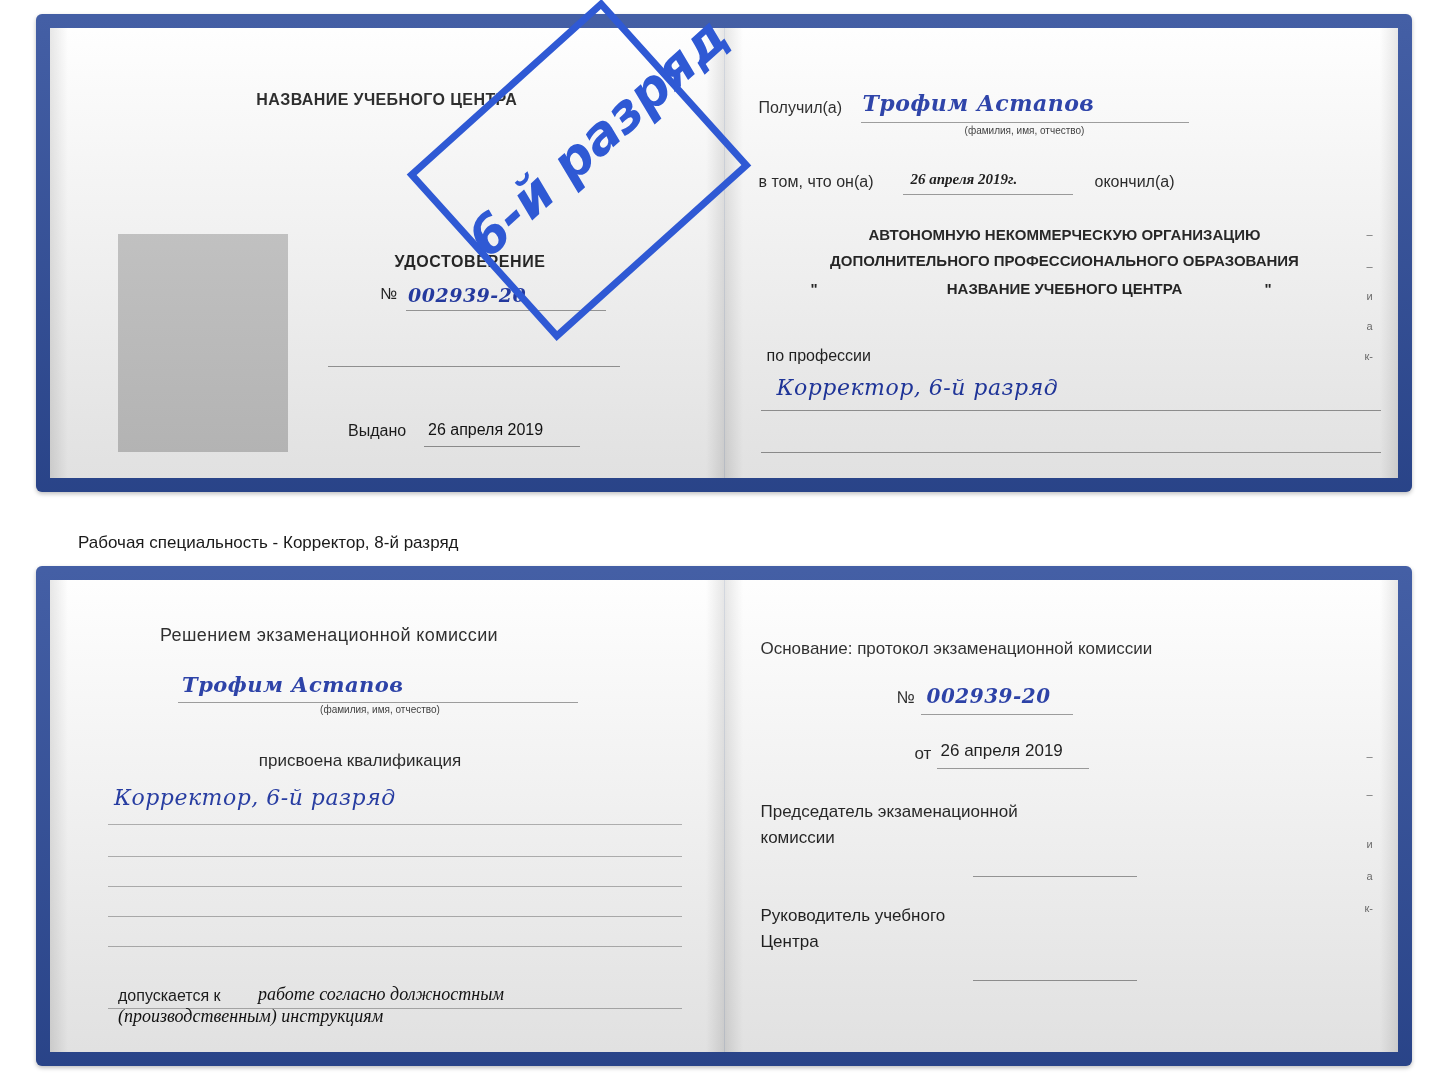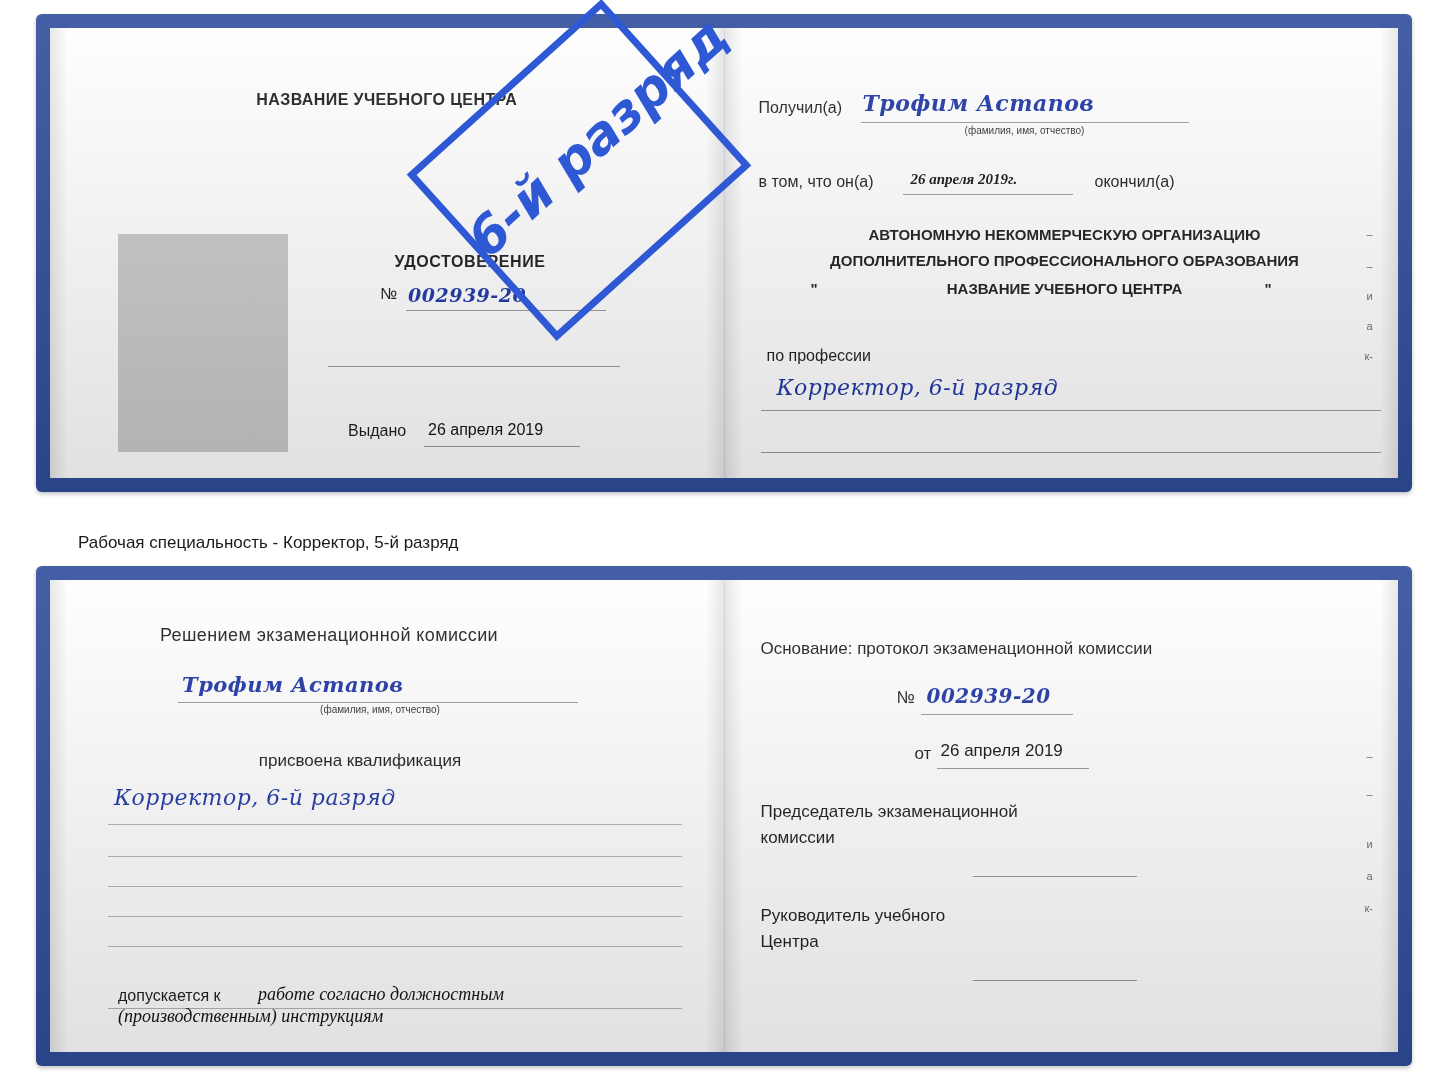--- a/index.html
+++ b/index.html
@@ -217,21 +217,21 @@
       <div class="page-shadow r"></div>
     </div>
   </div>
 </div>
 
 <div class="watermark">
   <div class="wm-box"></div>
   <div class="wm-text">6-й разряд</div>
 </div>
 
-<div class="caption">Рабочая специальность - Корректор, 5-й разряд</div>
+<div class="caption">Рабочая специальность - Корректор, 8-й разряд</div>
 
 <div class="book" style="left:36px; top:566px; width:1376px; height:500px;">
   <div class="book-inner">
 
     <div class="page left">
       <div class="page-shadow l"></div>
 
       <div class="t" style="left:110px; top:44px; font-size:18px; letter-spacing:0.4px;">Решением экзаменационной комиссии</div>
 
       <div class="t hand hand-b" style="left:132px; top:92px; font-size:21px;">Трофим Астапов</div>

